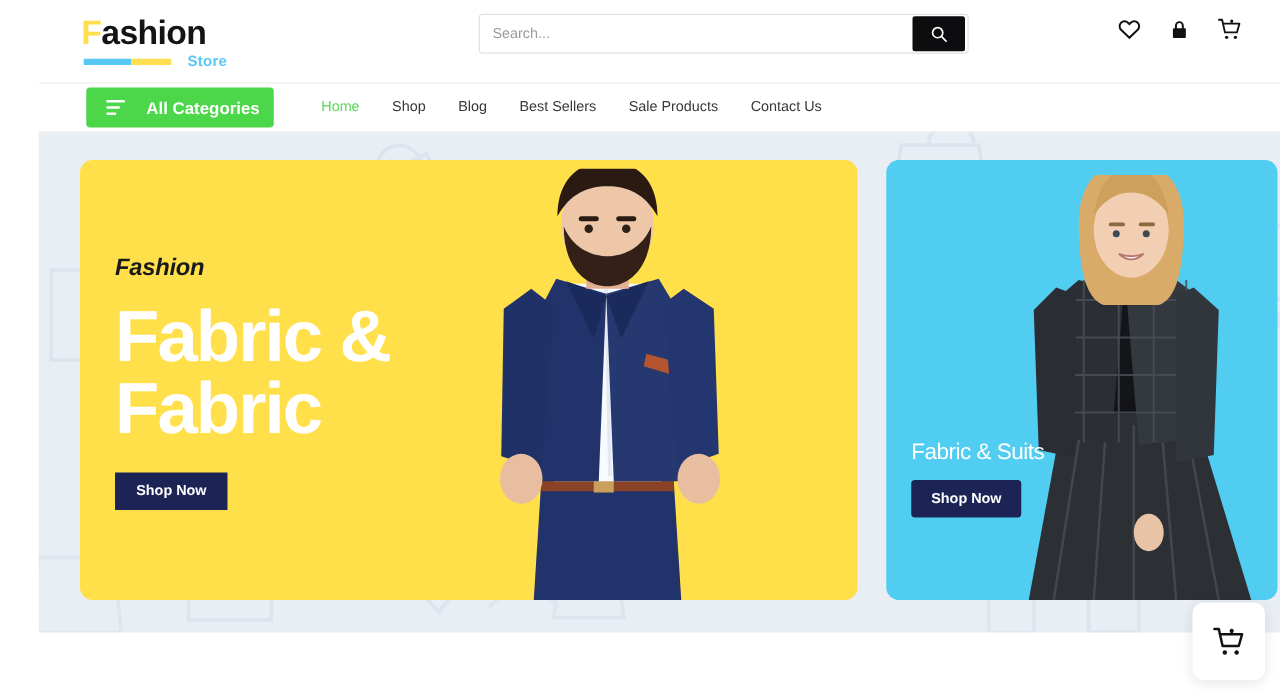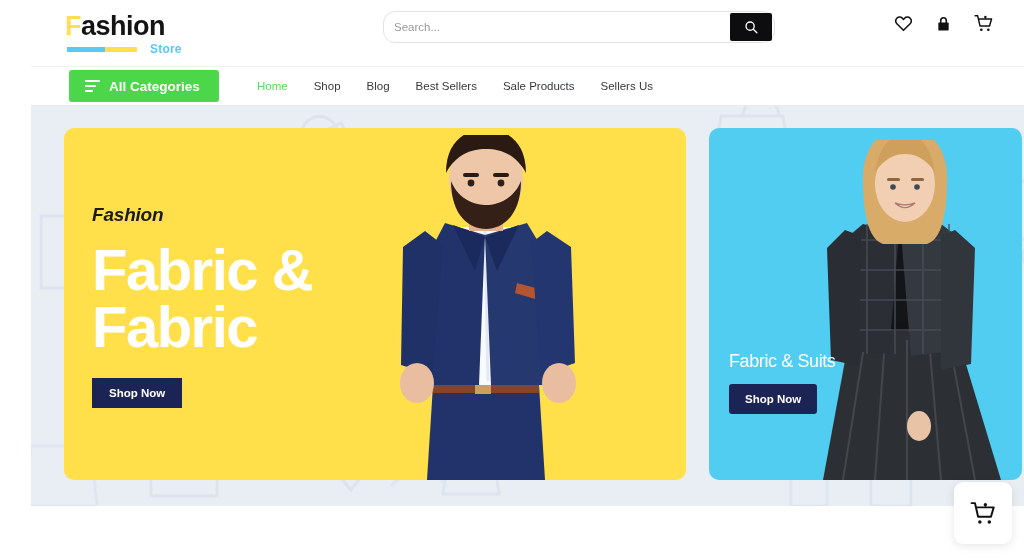--- a/index.html
+++ b/index.html
@@ -24,21 +24,21 @@
   .logo-f { color: #ffdf4f; }
   .logo-rest { color: #141414; }
   .logo-sub { display: flex; align-items: center; margin-top: 2px; margin-left: 2px; }
   .bar-blue { width: 38px; height: 5px; background: #5ac8f5; }
   .bar-yellow { width: 32px; height: 5px; background: #ffdf4f; }
   .logo-store { font-size: 12px; font-weight: 700; color: #5ac8f5; margin-left: 13px; letter-spacing: 0.2px; }
 
   .search-wrap {
     position: absolute; left: 352px; top: 11px;
     width: 392px; height: 32px;
-    border: 1px solid #e2e2e2; border-radius: 12px;
+    border: 1px solid #e2e2e2; border-radius: 3px;
     background: #fff; display: flex; align-items: center;
   }
   .search-input {
     flex: 1; border: none; outline: none; height: 100%;
     padding: 0 10px; font-size: 11.5px; color: #555;
     font-family: "Liberation Sans", sans-serif; background: transparent;
   }
   .search-input::placeholder { color: #9a9a9a; }
   .search-btn {
     width: 42px; height: 28px; margin-right: 2px;
@@ -56,21 +56,21 @@
   .navbar {
     height: 40px; background: #ffffff;
     border-top: 1px solid #f0f0f0;
     border-bottom: 1px solid #eaeaea;
     display: flex; align-items: center; padding-left: 38px;
     position: relative;
   }
   .all-cat {
     width: 150px; height: 32px; background: #4cd649;
     border-radius: 3px; display: flex; align-items: center;
-    gap: 9px; padding-left: 16px; cursor: pointer;
+    gap: 17px; padding-left: 16px; cursor: pointer;
   }
   .burger { display: flex; flex-direction: column; gap: 3px; }
   .burger i { display: block; height: 2px; background: #fff; border-radius: 1px; }
   .burger i:nth-child(1) { width: 15px; }
   .burger i:nth-child(2) { width: 11px; }
   .burger i:nth-child(3) { width: 8px; }
   .all-cat-label { color: #fff; font-size: 13.5px; font-weight: 600; }
 
   .nav-links { display: flex; align-items: center; gap: 26px; margin-left: 38px; }
   .nav-link { font-size: 11.5px; color: #36383c; cursor: pointer; white-space: nowrap; }
@@ -193,21 +193,21 @@
           <i></i>
         </span>
       <span class="all-cat-label">All Categories</span>
     </div>
     <div class="nav-links">
       <span class="nav-link active">Home</span>
       <span class="nav-link">Shop</span>
       <span class="nav-link">Blog</span>
       <span class="nav-link">Best Sellers</span>
       <span class="nav-link">Sale Products</span>
-      <span class="nav-link">Sellers Us</span>
+      <span class="nav-link">Contact Us</span>
     </div>
   </div>
 
   <div class="hero">
 
     <svg class="hero-pattern" width="1024" height="400" viewBox="0 0 1024 400">
       <g fill="none" stroke="#dde4ee" stroke-width="3">
         <path d="M250 45 l60 -28 40 80 -60 28z"></path>
         <path d="M272 36 a18 18 0 0 1 33 -15 l7 15"></path>
         <path d="M690 10 l62 0 10 66 -82 0z"></path>

